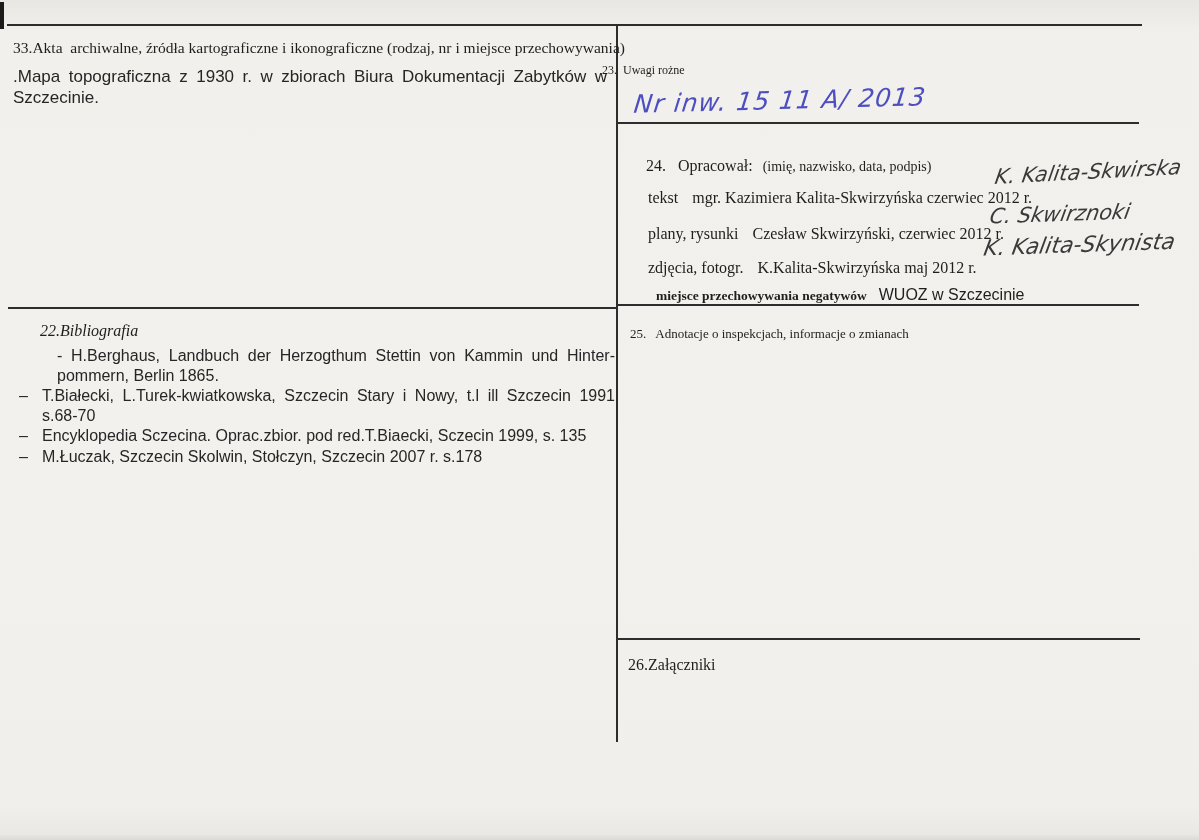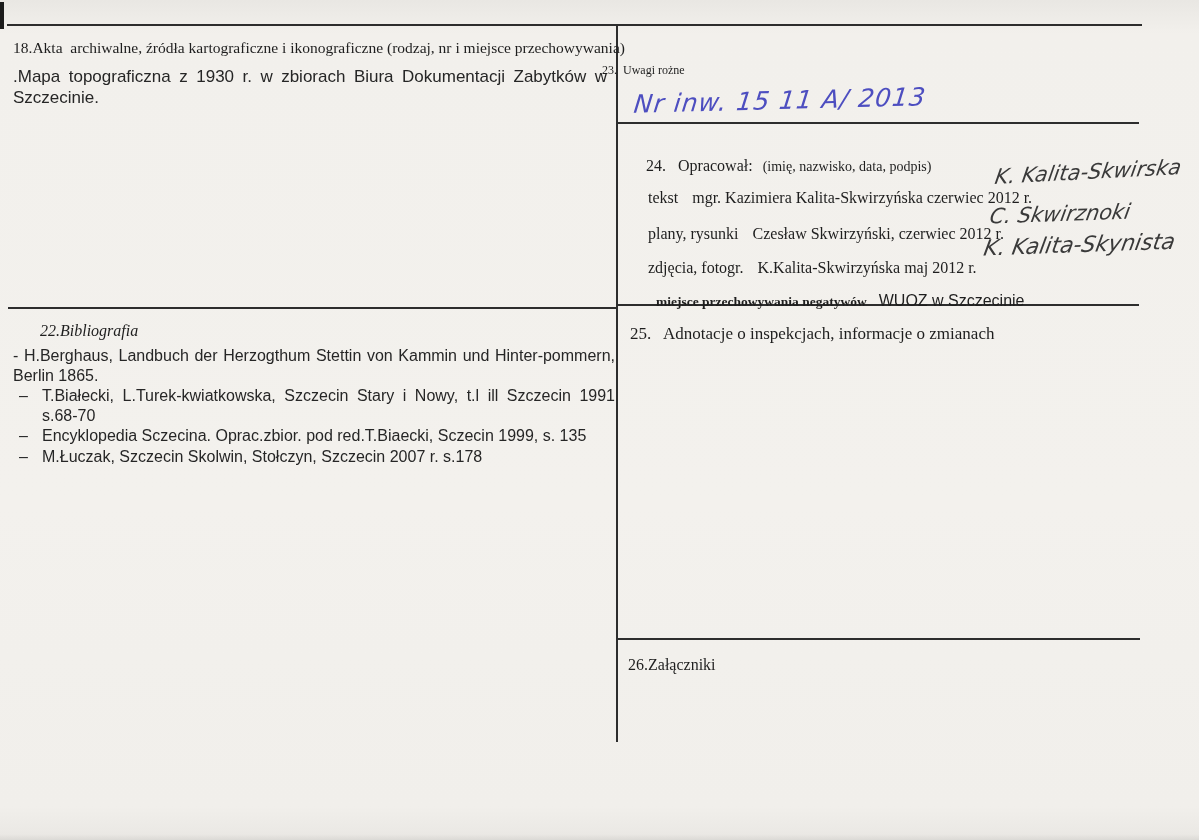--- a/index.html
+++ b/index.html
@@ -39,72 +39,72 @@
   .s21-body{
     position:absolute;left:13px;top:66px;width:594px;
     font-family:"Liberation Sans",sans-serif;font-size:17px;line-height:21px;
     text-align:justify;color:#262626;
   }
   .s22-title{position:absolute;left:40px;top:322px;font-size:16px;font-style:italic;}
   .bib{
     position:absolute;left:13px;top:346px;width:602px;
     font-family:"Liberation Sans",sans-serif;font-size:16px;line-height:19.5px;color:#262626;
   }
-  .bib-first{text-align:justify;margin-bottom:1px;}
+  .bib-first{text-align:justify;margin-bottom:1px;margin-left:44px;}
   .bib-item{position:relative;margin-top:1px;}
   .bib-dash{position:absolute;left:6px;top:0;}
   .bib-text{margin-left:29px;text-align:justify;}
 
   .s23-title{position:absolute;left:602px;top:39px;font-size:12px;margin-top:24px;}
   .hand-blue{
     position:absolute;left:634px;top:86px;
     font-family:"DejaVu Sans",sans-serif;font-style:italic;
     font-size:25px;color:#4d4ec0;
     transform:rotate(-1.5deg) skewX(-8deg);
     letter-spacing:1px;white-space:pre;
   }
   .s24-title{position:absolute;left:630px;top:139px;font-size:16px;}
   .s24-paren{font-size:14px;margin-left:10px;}
   .s24-row{position:absolute;left:632px;font-size:16px;white-space:pre;text-align:center;}
   .s24-row .lbl{margin-right:14px;}
   .row-tekst{top:171px;}
   .row-plany{top:207px;}
   .row-zdjecia{top:241px;}
-  .row-negatywy{position:absolute;left:640px;top:274px;white-space:pre;}
+  .row-negatywy{position:absolute;left:640px;top:268px;white-space:pre;}
   .neg-label{font-weight:bold;font-size:13.5px;}
   .neg-value{font-family:"Liberation Sans",sans-serif;font-size:16px;margin-left:12px;}
 
   .sig{
     position:absolute;
     font-family:"DejaVu Sans",sans-serif;font-style:italic;
     color:#3a3a3a;white-space:pre;
   }
   .sig-1{left:995px;top:160px;font-size:21px;transform:rotate(-3deg) skewX(-12deg);}
   .sig-2{left:990px;top:202px;font-size:21px;transform:rotate(-2deg) skewX(-12deg);}
   .sig-3{left:984px;top:232px;font-size:22px;transform:rotate(-2deg) skewX(-12deg);}
 
-  .s25-title{position:absolute;left:630px;top:324px;font-size:17px;line-height:19px;}
+  .s25-title{position:absolute;left:630px;top:324px;font-size:13px;line-height:19px;}
   .s25-sub{padding-left:28px;}
   .s26-title{position:absolute;left:628px;top:656px;font-size:16px;}
 </style>
 </head>
 <body>
 
 <div class="page">
 
   <div class="artifact"></div>
 
   <div class="hline line-top"></div>
   <div class="vline line-v"></div>
   <div class="hline line-r1"></div>
   <div class="hline line-r2"></div>
   <div class="hline line-l1"></div>
   <div class="hline line-r3"></div>
 
-  <div class="s21-title serif pre">18.Akta  archiwalne, źródła kartograficzne i ikonograficzne (rodzaj, nr i miejsce przechowywania)</div>
+  <div class="s21-title serif pre">33.Akta  archiwalne, źródła kartograficzne i ikonograficzne (rodzaj, nr i miejsce przechowywania)</div>
   <div class="s21-body">.Mapa  topograficzna  z  1930  r.  w  zbiorach  Biura  Dokumentacji  Zabytków  w Szczecinie.</div>
 
   <div class="s22-title serif">22.Bibliografia</div>
   <div class="bib">
     <div class="bib-first">- H.Berghaus, Landbuch der Herzogthum Stettin von Kammin und Hinter-pommern, Berlin 1865.</div>
     <div class="bib-item">
       <span class="bib-dash">–</span>
       <div class="bib-text">T.Białecki, L.Turek-kwiatkowska, Szczecin Stary i Nowy, t.l ill Szczecin 1991 s.68-70</div>
     </div>
     <div class="bib-item">

